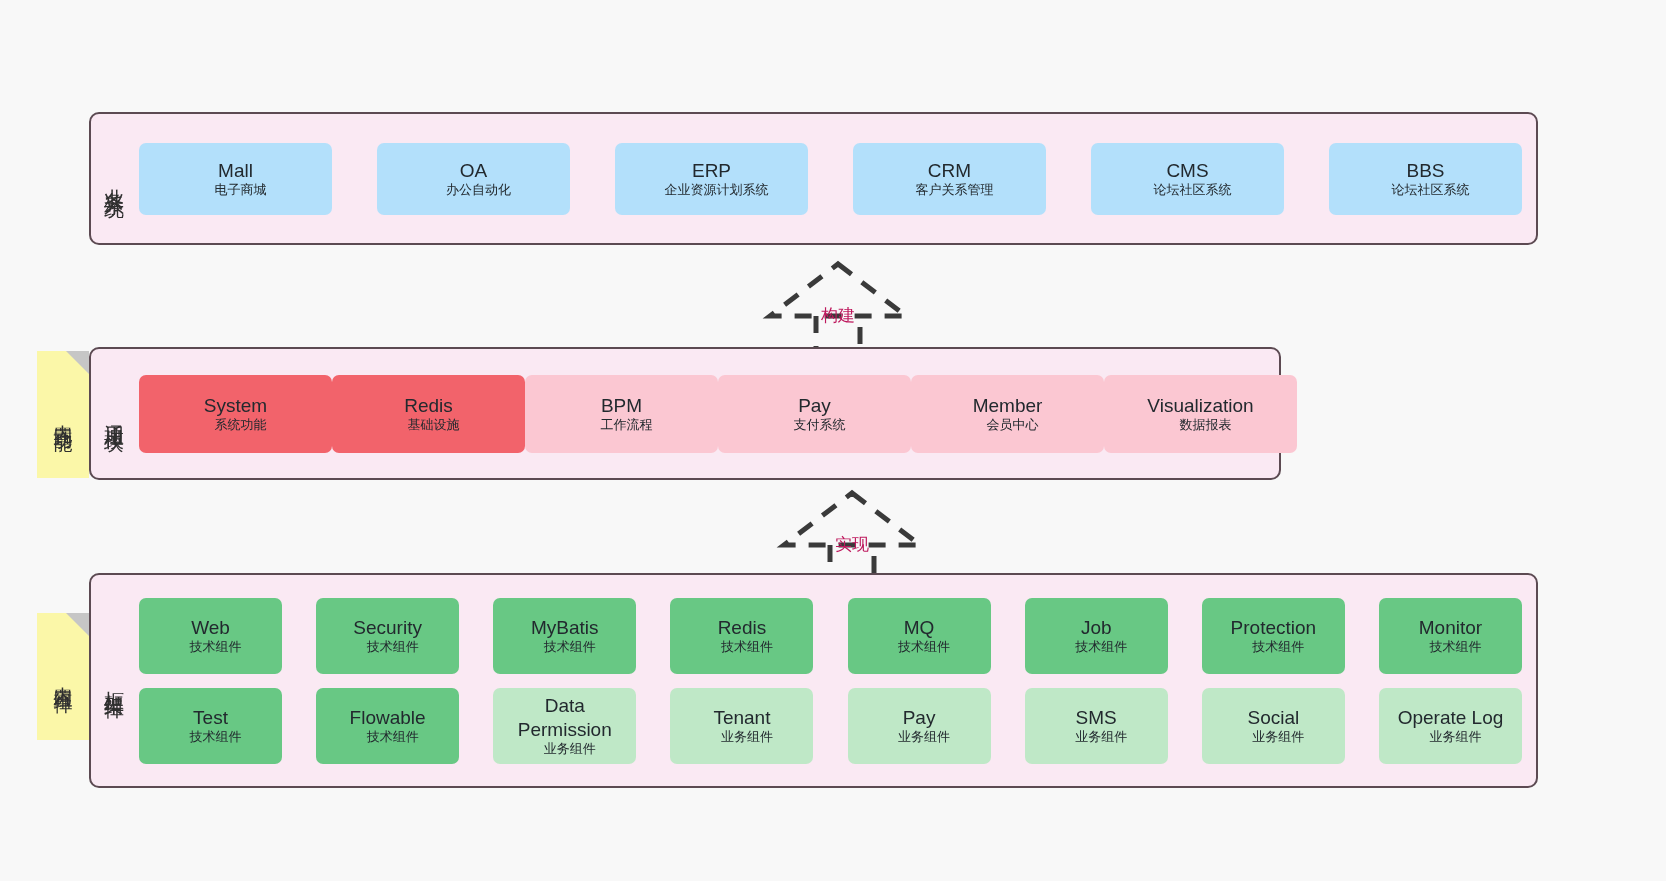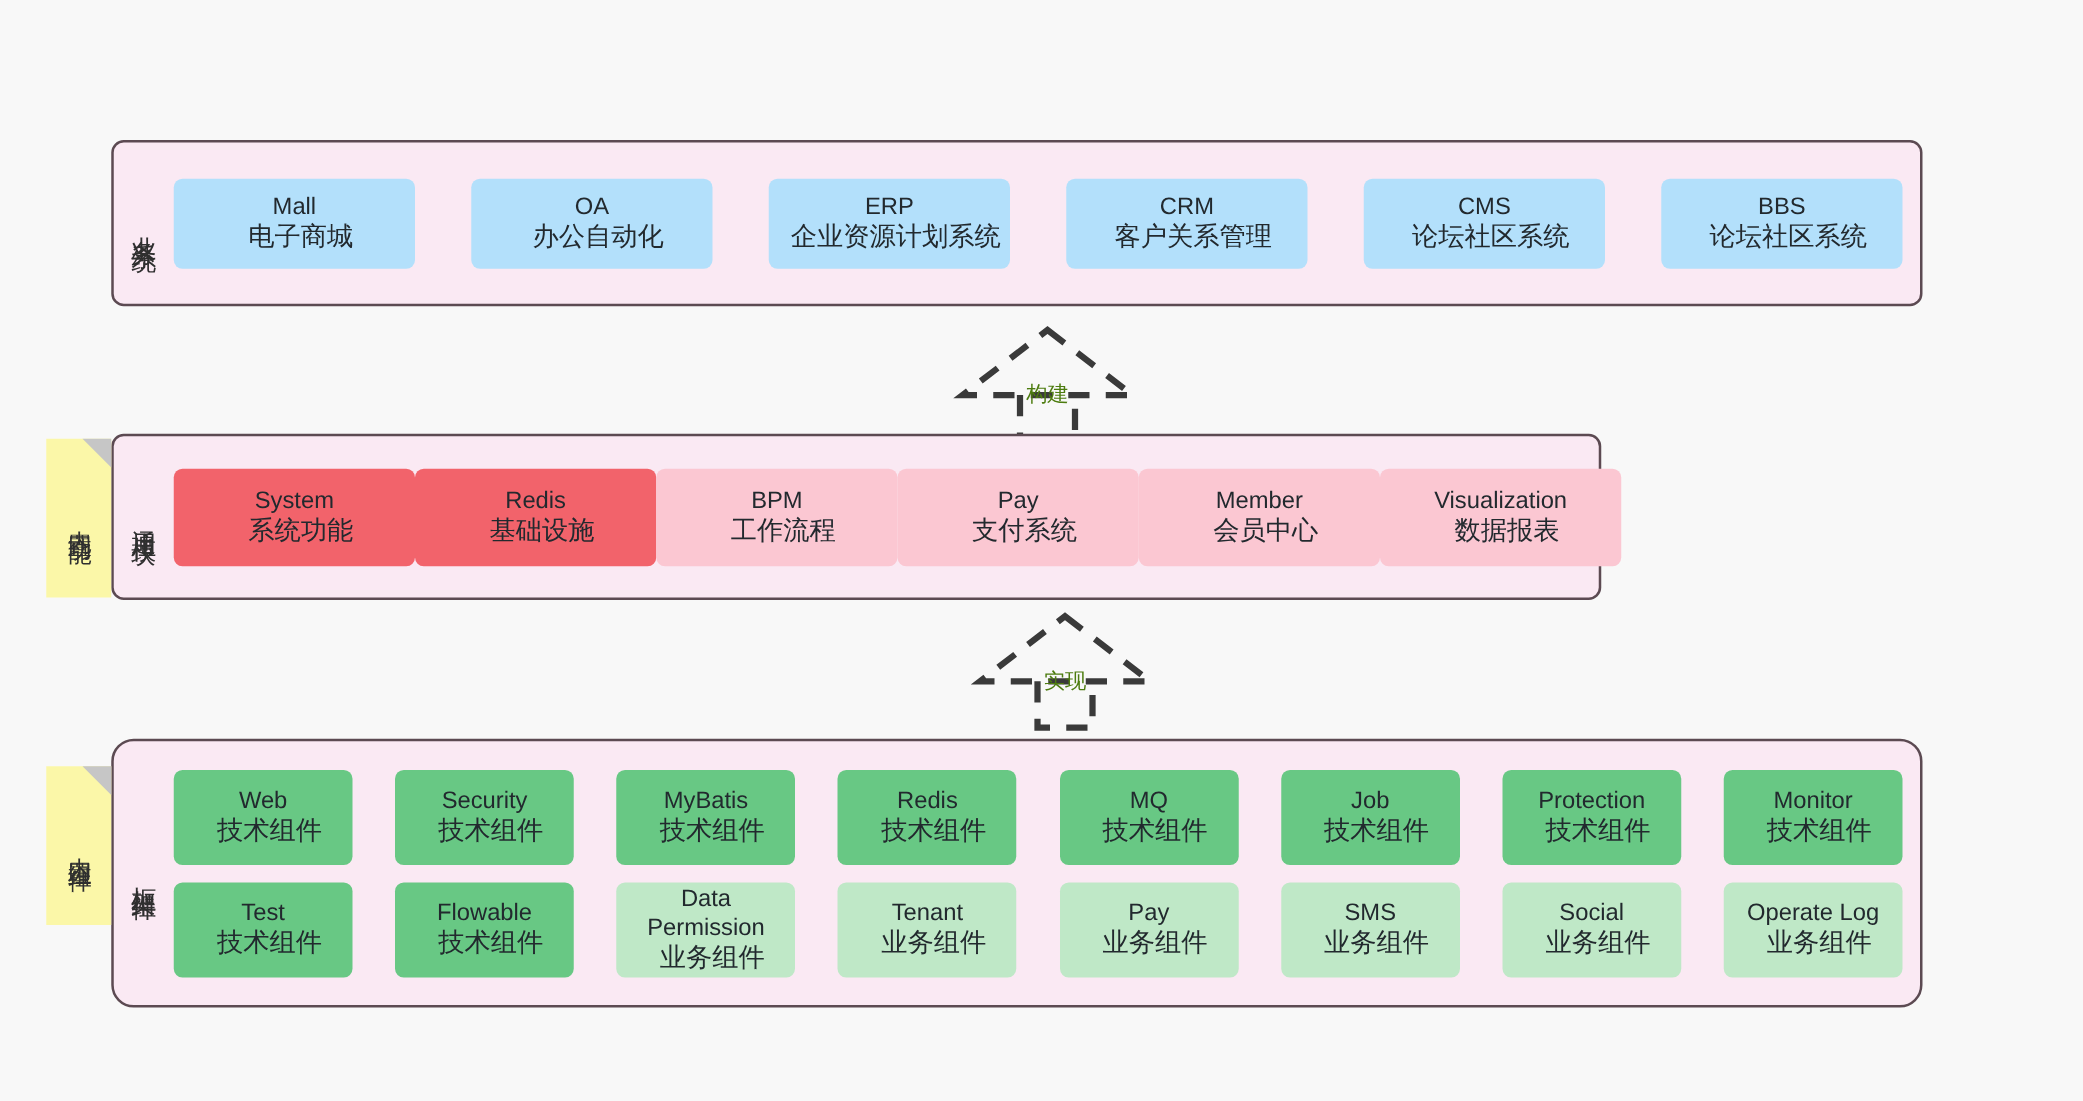--- a/index.html
+++ b/index.html
@@ -64,21 +64,21 @@
     display: flex;
     flex-direction: column;
     align-items: center;
     justify-content: center;
     text-align: center;
     color: #22292e;
     line-height: 1.22;
     padding: 4px 6px;
   }
   .card .t1 { font-size: 19px; }
-  .card .t2 { font-size: 21px; padding-left: 10px; }
+  .card .t2 { font-size: 13px; padding-left: 10px; }
 
   
   #layer-business {
     left: 89px;
     top: 112px;
     width: 1449px;
     height: 133px;
   }
   #layer-business .card {
     width: 193px;
@@ -98,24 +98,23 @@
     height: 78px;
     background: #fbc7d2;
   }
   #layer-modules .card.accent {
     background: #f2636b;
   }
 
   
   #layer-framework {
     left: 89px;
-    top: 591px;
+    top: 573px;
     width: 1449px;
     height: 215px;
-    border-radius: 18px;
   }
   #layer-framework .layer-body {
     justify-content: center;
     gap: 14px;
   }
   #layer-framework .card {
     width: 143px;
     height: 76px;
     background: #bfe8c7;
   }
@@ -172,21 +171,21 @@
     position: absolute;
     inset: 0;
   }
   .arrow .arrow-label {
     position: absolute;
     left: 0;
     right: 0;
     top: 46px;
     text-align: center;
     font-size: 17px;
-    color: #4d7c0f;
+    color: #be185d;
     background: transparent;
   }
   #arrow-build { left: 758px; top: 258px; }
   #arrow-impl  { left: 772px; top: 487px; }
 </style>
 </head>
 <body>
 
 <div class="canvas">
 

